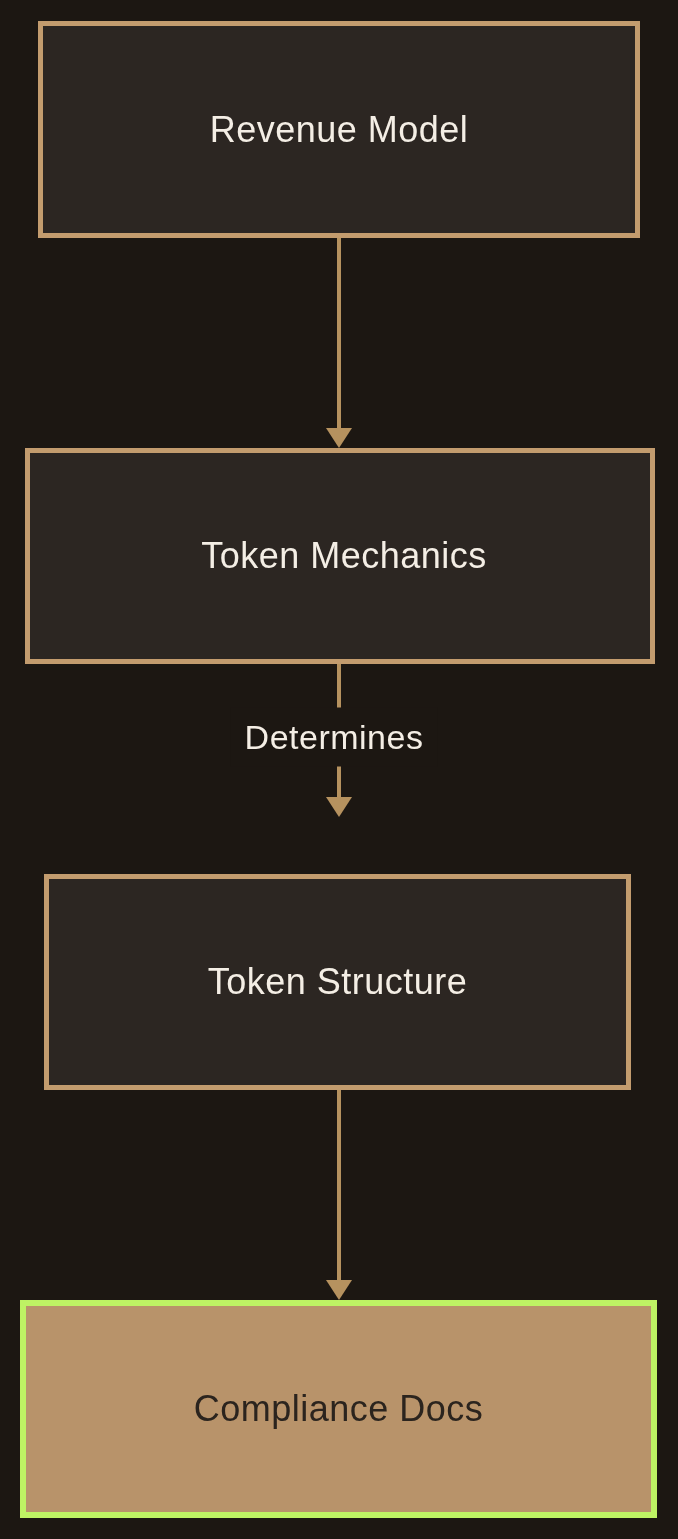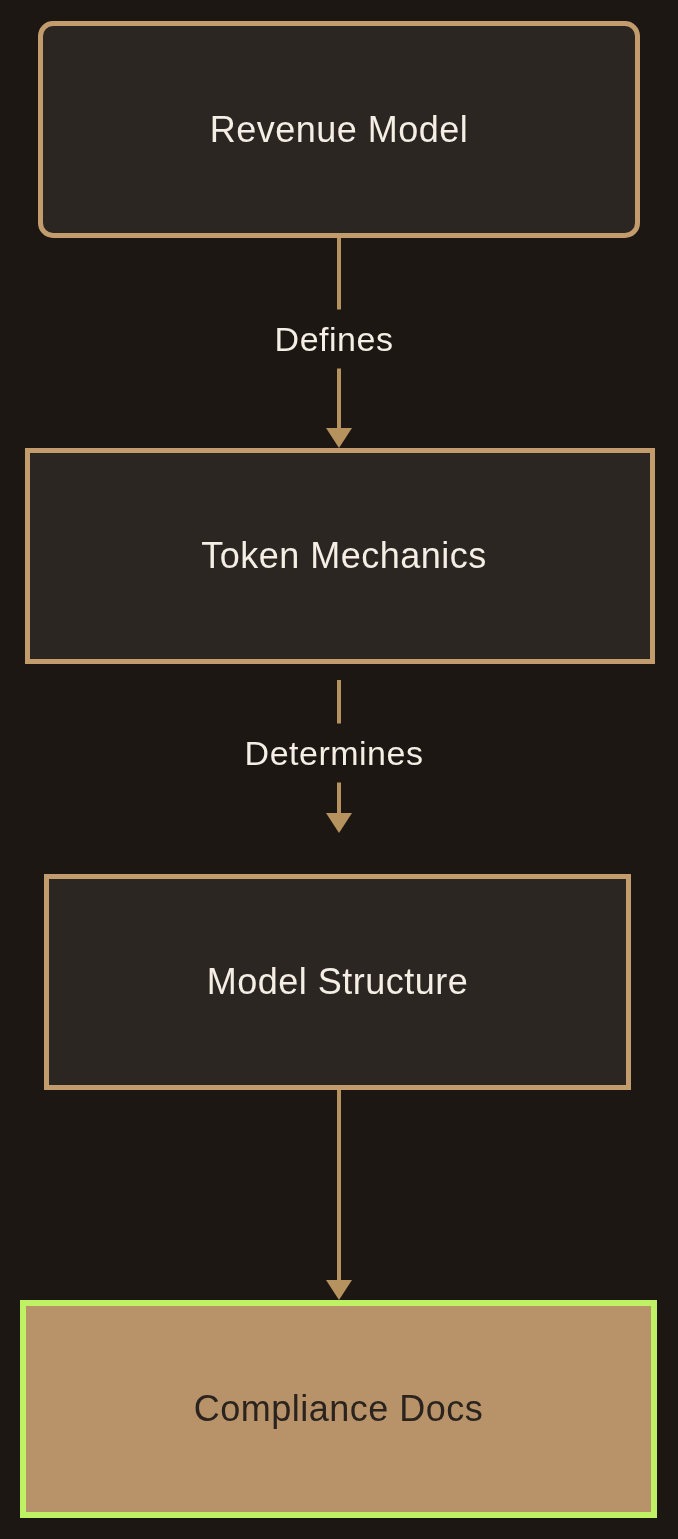--- a/index.html
+++ b/index.html
@@ -26,38 +26,38 @@
     background: #2c2622;
     border: 5px solid #c39c6e;
   }
   .node .node-label {
     font-size: 36px;
     font-weight: 400;
     color: #f4eee5;
     letter-spacing: 0.5px;
     white-space: nowrap;
   }
-  .node-1 { left: 38px;  top: 21px;   width: 602px; height: 217px; border-radius: 15px; }
+  .node-1 { left: 38px;  top: 21px;   width: 602px; height: 217px; }
   .node-2 { left: 25px;  top: 448px;  width: 630px; height: 216px; padding-left: 8px; }
   .node-3 { left: 44px;  top: 874px;  width: 587px; height: 216px; }
   .node-4 {
     left: 20px;  top: 1300px; width: 637px; height: 218px;
     background: #b8936a;
     border: 6px solid #bef264;
   }
   .node-4 .node-label { color: #2b241e; }
 
   
   .edge {
     position: absolute;
     left: 0;
     width: 678px;
   }
   .edge-1 { top: 238px;  height: 210px; }
-  .edge-2 { top: 680px;  height: 153px; }
+  .edge-2 { top: 664px;  height: 153px; }
   .edge-3 { top: 1090px; height: 210px; }
 
   .edge-line {
     position: absolute;
     left: 337px;
     top: 0;
     width: 4px;
     height: calc(100% - 4px);
     background: #b6925f;
   }
@@ -91,35 +91,34 @@
 
 <div class="canvas">
 
   <div class="node node-1">
     <span class="node-label">Revenue Model</span>
   </div>
 
   <div class="edge edge-1">
     <div class="edge-line"></div>
     <div class="edge-arrowhead"></div>
-    <div class="edge-label">Defines</div>
   </div>
 
   <div class="node node-2">
     <span class="node-label">Token Mechanics</span>
   </div>
 
   <div class="edge edge-2">
     <div class="edge-line"></div>
     <div class="edge-arrowhead"></div>
     <div class="edge-label">Determines</div>
   </div>
 
   <div class="node node-3">
-    <span class="node-label">Model Structure</span>
+    <span class="node-label">Token Structure</span>
   </div>
 
   <div class="edge edge-3">
     <div class="edge-line"></div>
     <div class="edge-arrowhead"></div>
   </div>
 
   <div class="node node-4">
     <span class="node-label">Compliance Docs</span>
   </div>

